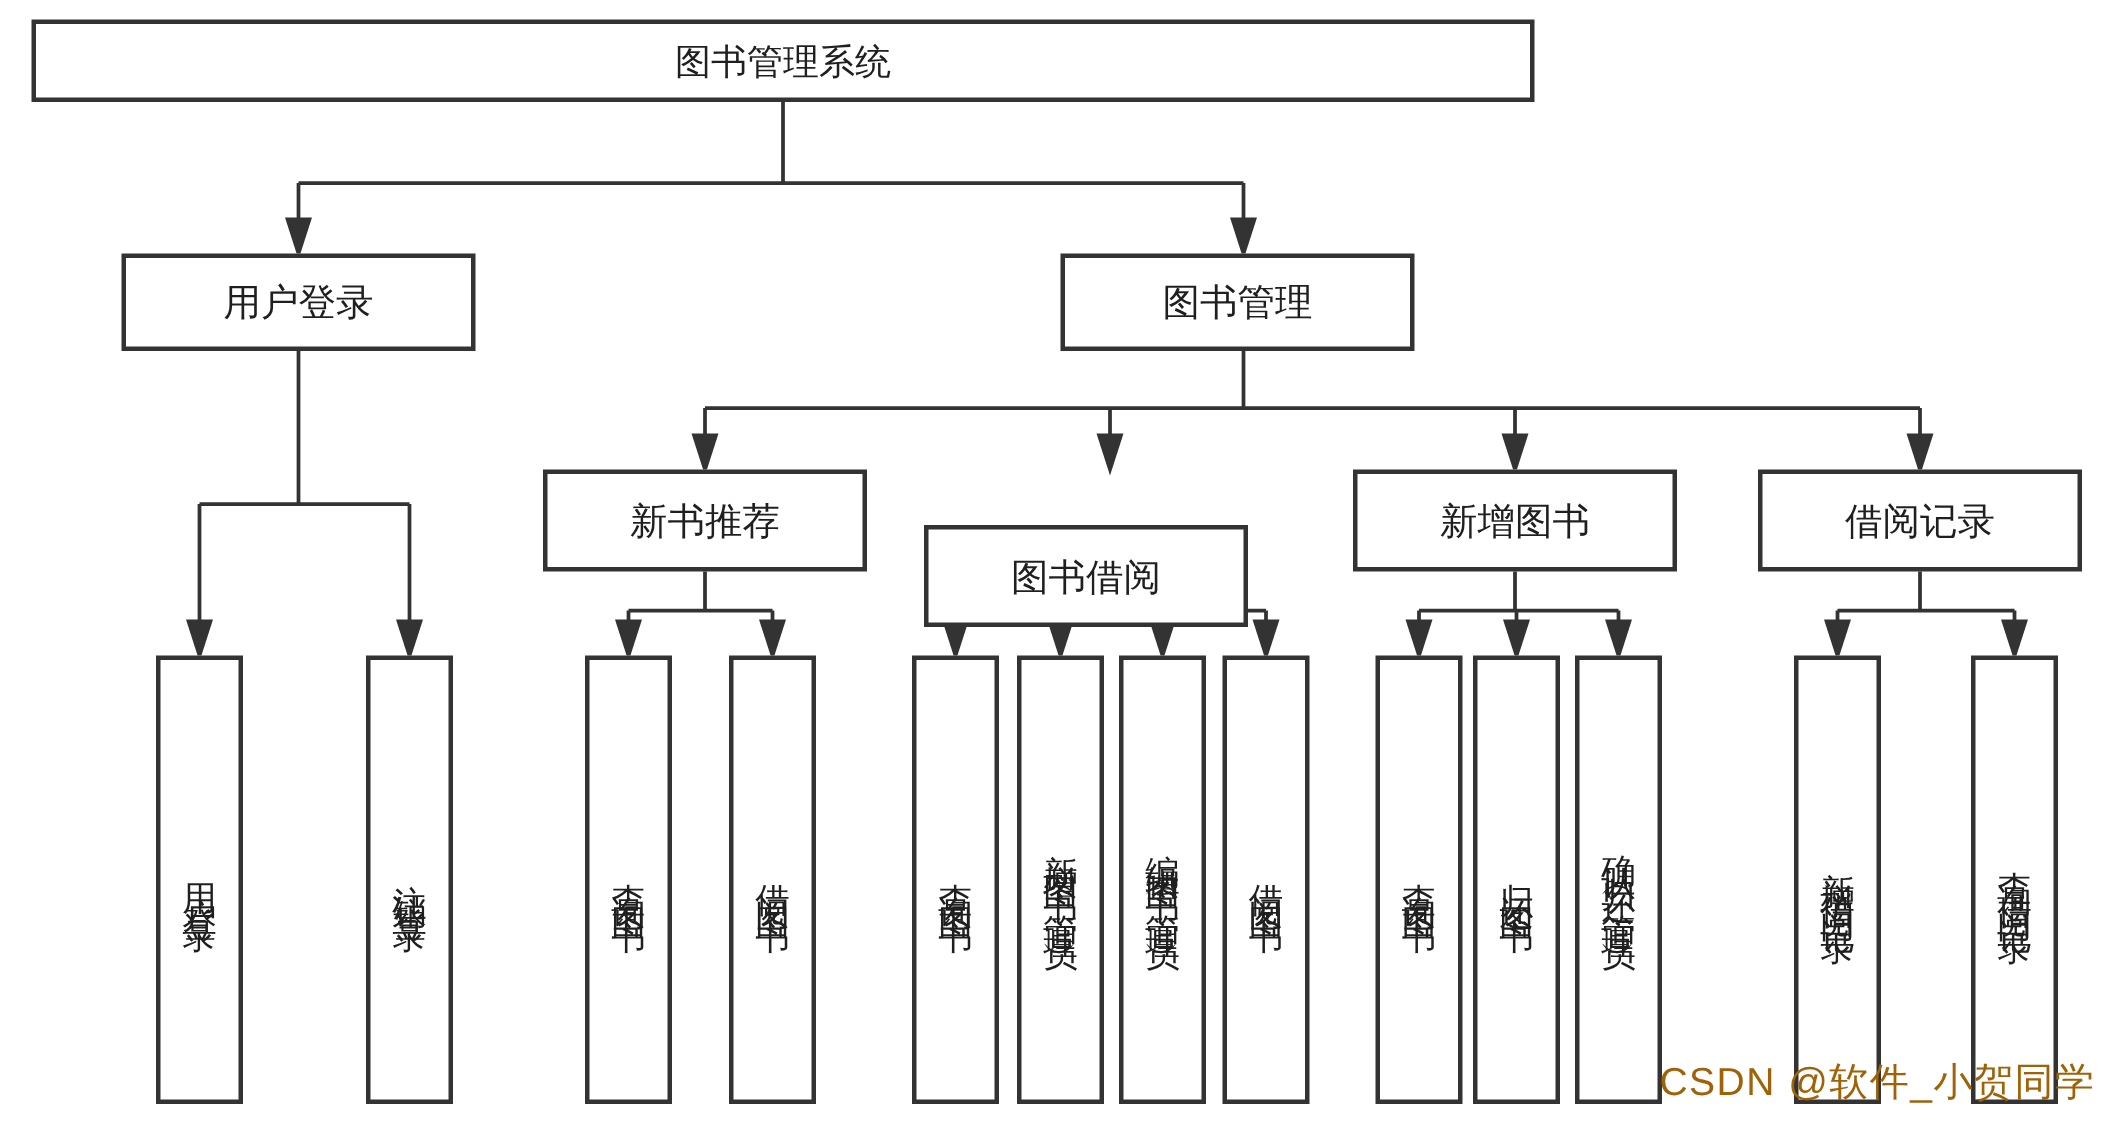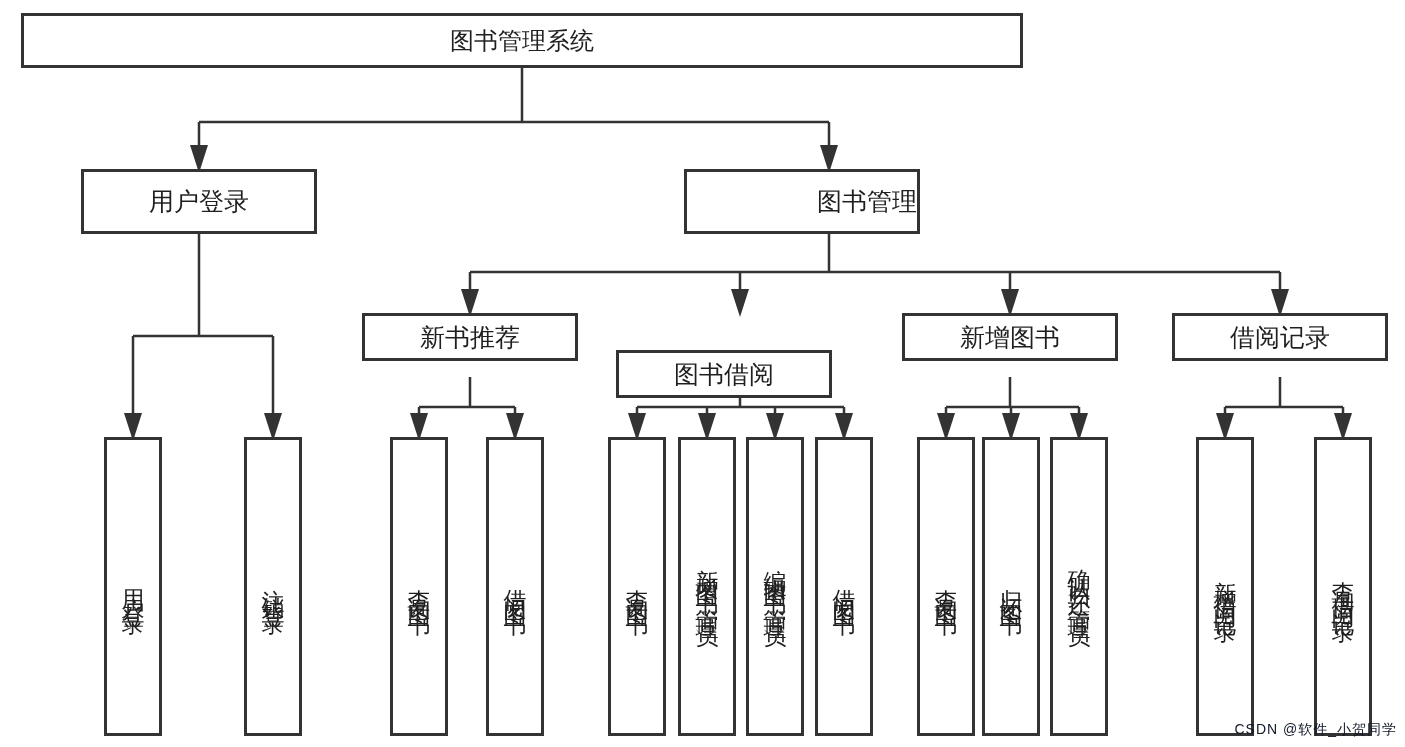--- a/index.html
+++ b/index.html
@@ -25,37 +25,37 @@
     border: 3px solid #333333;
     background: #ffffff;
     display: flex;
     align-items: center;
     justify-content: center;
     z-index: 2;
     color: #1f1f1f;
   }
   .node.root    { left: 21px;  top: 13px;  width: 1002px; height: 55px; font-size: 24px; }
   .node.lvl2    { top: 169px; width: 236px; height: 65px; font-size: 25px; }
-  .node.group   { top: 313px; width: 216px; height: 48px; font-size: 25px; }
+  .node.group   { top: 313px; width: 216px; height: 68px; font-size: 25px; }
   .node.leaf {
     top: 437px; width: 58px; height: 299px;
     font-size: 23px;
     writing-mode: vertical-rl;
     text-orientation: mixed;
     letter-spacing: 8px;
     line-height: 1;
     text-align: center;
   }
   .node.leaf span { display: inline-block; }
   .watermark {
     position: absolute;
     right: 8px;
     bottom: 8px;
-    font-size: 14px;
-    color: #0f172a;
+    font-size: 26px;
+    color: #a16207;
     z-index: 5;
     letter-spacing: 1px;
   }
 </style>
 </head>
 <body>
 
 <div class="canvas">
 
   <svg class="connectors" viewBox="0 0 1405 747" xmlns="http://www.w3.org/2000/svg" aria-hidden="true">
@@ -92,21 +92,21 @@
     </g>
   </svg>
 
   <div class="node root">
     <span>图书管理系统</span>
   </div>
 
   <div class="node lvl2" style="left:81px;">
     <span>用户登录</span>
   </div>
-  <div class="node lvl2" style="left:684px;justify-content:flex-end;">
+  <div class="node lvl2" style="left:707px;">
     <span>图书管理</span>
   </div>
 
   <div class="node group" style="left:362px;">
     <span>新书推荐</span>
   </div>
   <div class="node group" style="left:616px;margin-top:37px;">
     <span>图书借阅</span>
   </div>
   <div class="node group" style="left:902px;">

